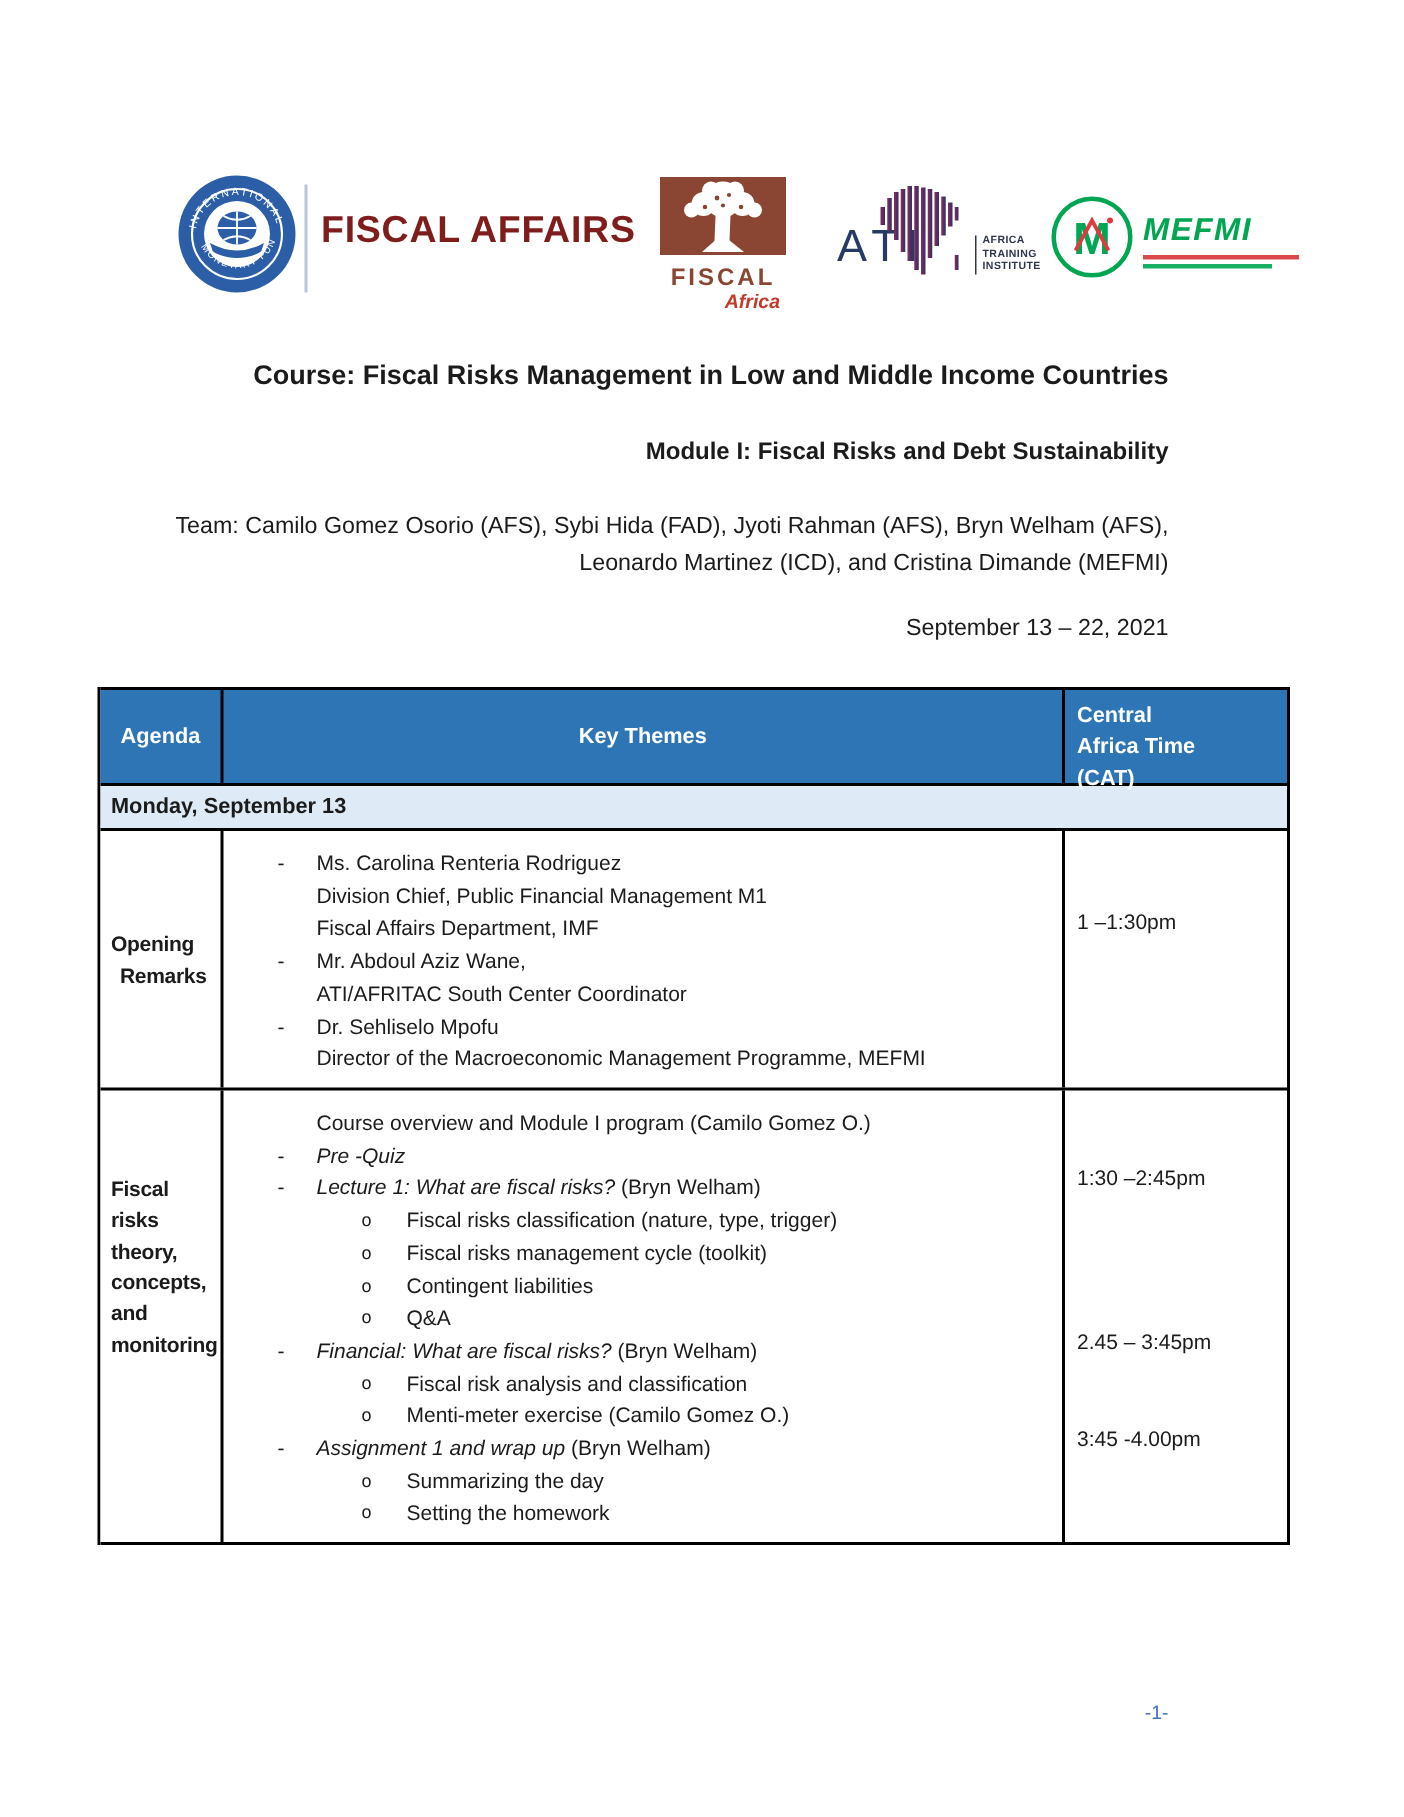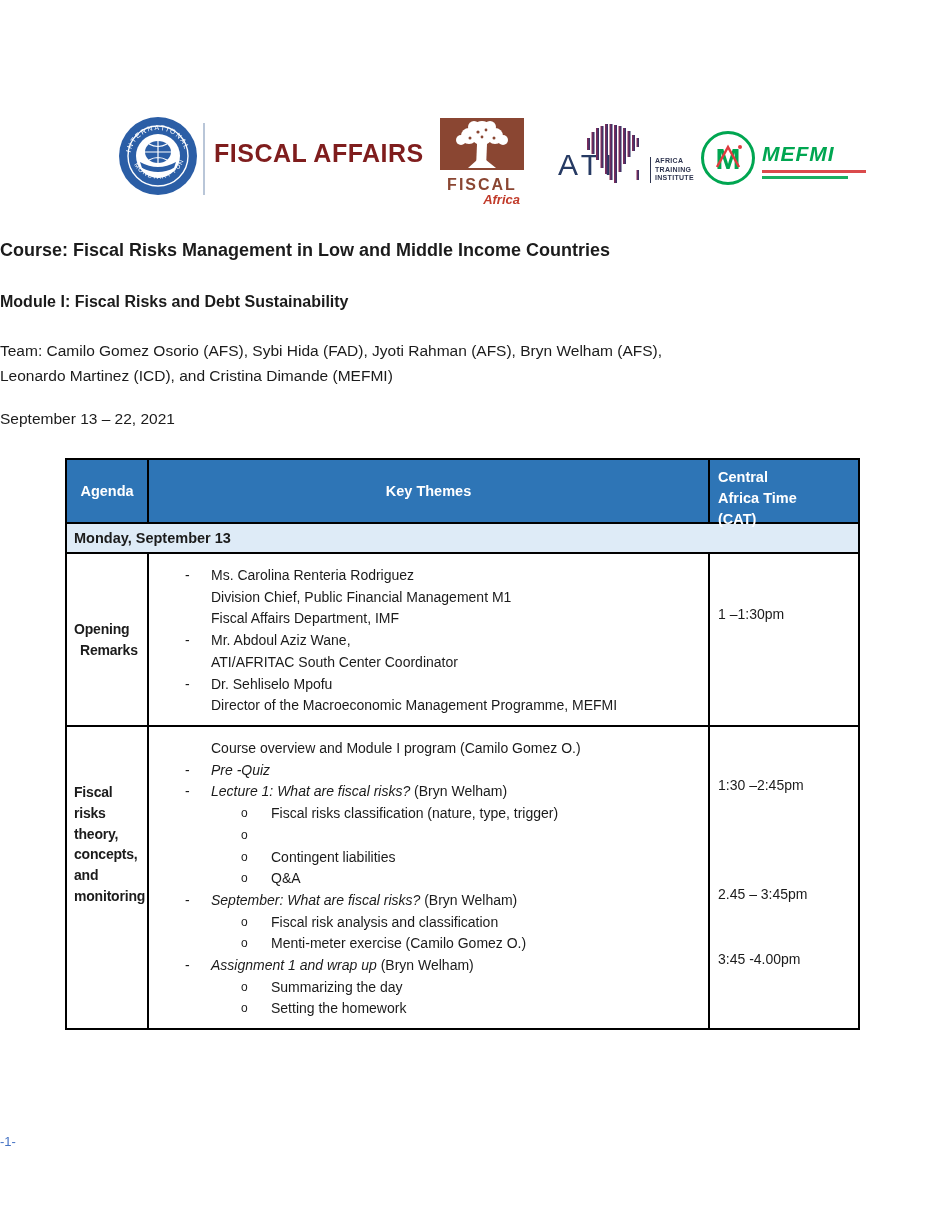--- a/index.html
+++ b/index.html
@@ -23,21 +23,21 @@
   .ati-bars { position:absolute; left:28px; top:2px; }
   .ati-text { position:absolute; left:92px; top:37px; font-size:7px; font-weight:bold; color:#2f3550; line-height:8.5px; letter-spacing:0.3px; border-left:1.5px solid #2f3550; padding-left:4px; }
 
   .mefmi { left:700px; top:130px; width:180px; height:64px; }
   .mefmi-mono { position:absolute; left:0; top:0; }
   .mefmi-name { position:absolute; left:62px; top:12px; font-size:21px; font-weight:800; color:#00A651; letter-spacing:1px;font-style:italic; }
   .mefmi-tag1 { position:absolute; left:62px; top:40px; width:104px; height:2.5px; background:#D63638; opacity:0.9; }
   .mefmi-tag2 { position:absolute; left:62px; top:46px; width:86px;  height:2.5px; background:#00A651; opacity:0.9; }
 
   
-  .center-line { left:0; width:779px; text-align:left; }
+  .center-line { left:0; width:779px; text-align:right; }
   .course-title { top:240px; font-size:18px; font-weight:bold; }
   .module-title { top:293px; font-size:16px; font-weight:bold; }
   .team1 { top:342px; font-size:15.5px; }
   .team2 { top:367px; font-size:15.5px; }
   .date-range { top:410px; font-size:15.5px; }
 
   
   .tbl {
     left:65px; top:458px; width:795px;
     border-left:2.5px solid #000; border-right:2.5px solid #000;
@@ -241,32 +241,33 @@
         <div class="ln">
             <span class="b">-</span>
             <span class="t"><span class="em">Lecture 1: What are fiscal risks?</span><span> (Bryn Welham)</span></span>
           </div>
         <div class="ln sub">
             <span class="b">o</span>
             <span class="t">Fiscal risks classification (nature, type, trigger)</span>
           </div>
         <div class="ln sub">
             <span class="b">o</span>
+            <span class="t">Fiscal risks management cycle (toolkit)</span>
           </div>
         <div class="ln sub">
             <span class="b">o</span>
             <span class="t">Contingent liabilities</span>
           </div>
         <div class="ln sub">
             <span class="b">o</span>
             <span class="t">Q&amp;A</span>
           </div>
         <div class="ln">
             <span class="b">-</span>
-            <span class="t"><span class="em">September: What are fiscal risks?</span><span> (Bryn Welham)</span></span>
+            <span class="t"><span class="em">Financial: What are fiscal risks?</span><span> (Bryn Welham)</span></span>
           </div>
         <div class="ln sub">
             <span class="b">o</span>
             <span class="t">Fiscal risk analysis and classification</span>
           </div>
         <div class="ln sub">
             <span class="b">o</span>
             <span class="t">Menti-meter exercise (Camilo Gomez O.)</span>
           </div>
         <div class="ln">

